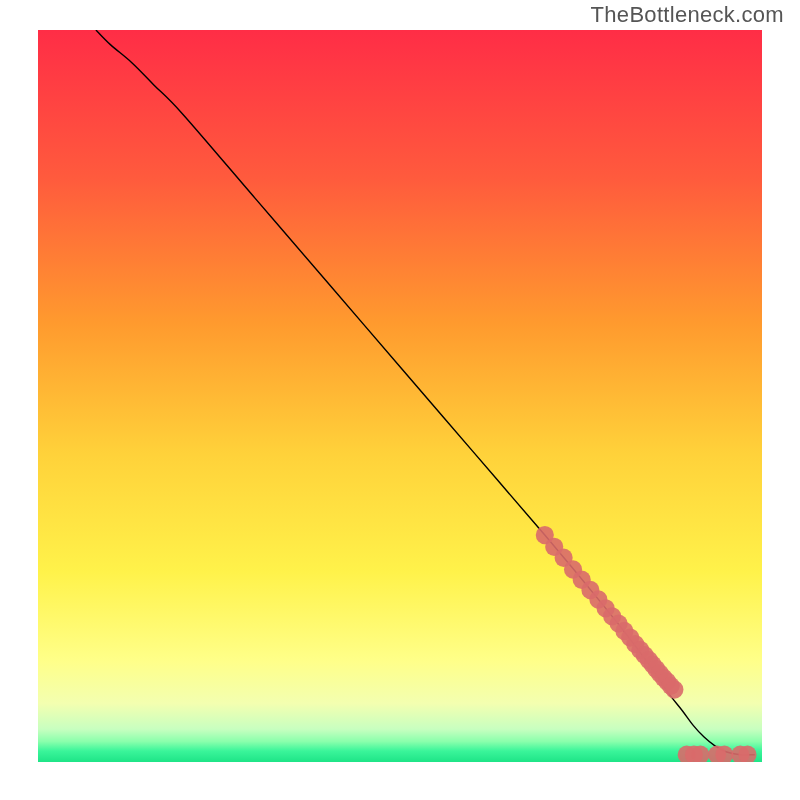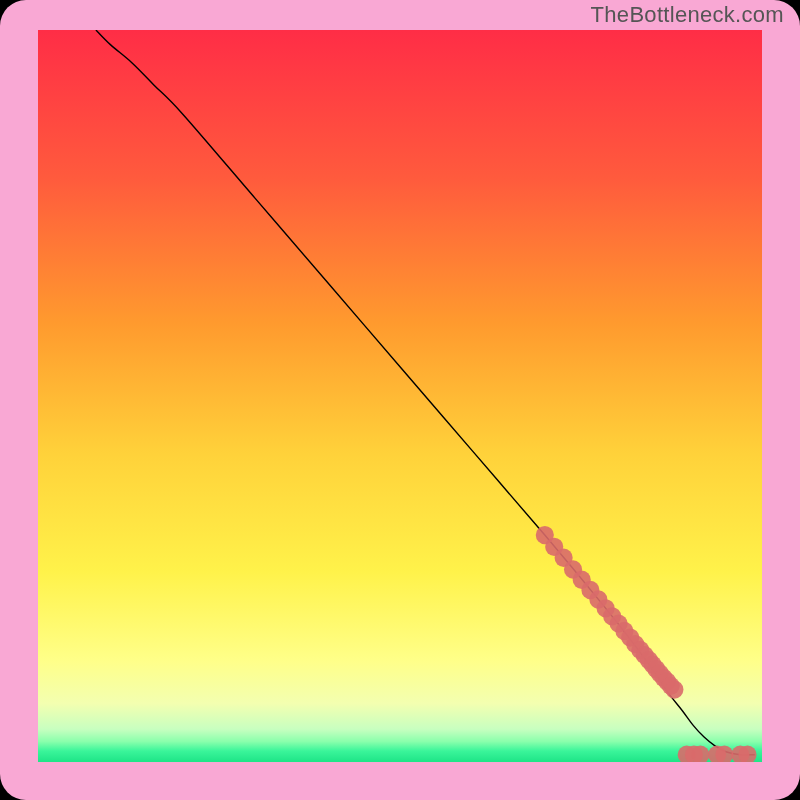--- a/index.html
+++ b/index.html
@@ -8,22 +8,21 @@
     width: 800px;
     height: 800px;
     background: #000;
     overflow: hidden;
     font-family: Arial, Helvetica, sans-serif;
   }
   .frame {
     position: relative;
     width: 800px;
     height: 800px;
-    background: #f9a8d4;
-    border-radius: 26px;
+    background: #ffffff;
   }
   .watermark {
     position: absolute;
     top: 2px;
     right: 16px;
     color: #555;
     font-size: 22px;
     font-weight: 400;
     letter-spacing: 0.3px;
     font-family: Arial, sans-serif;

